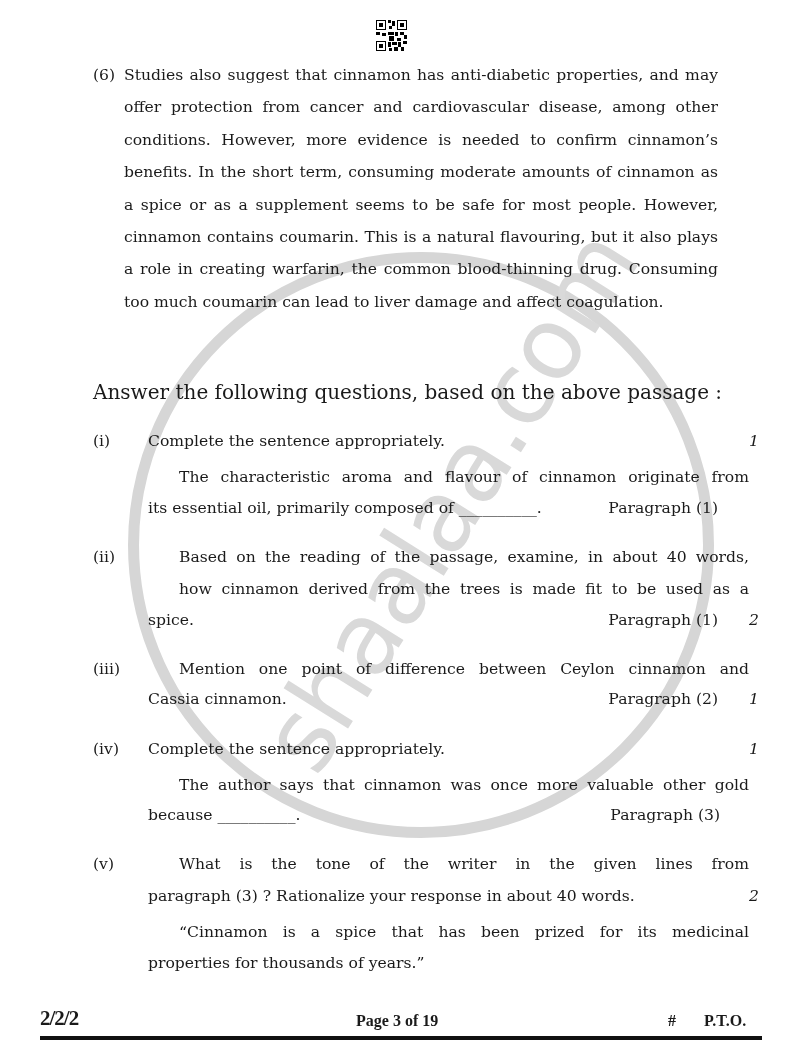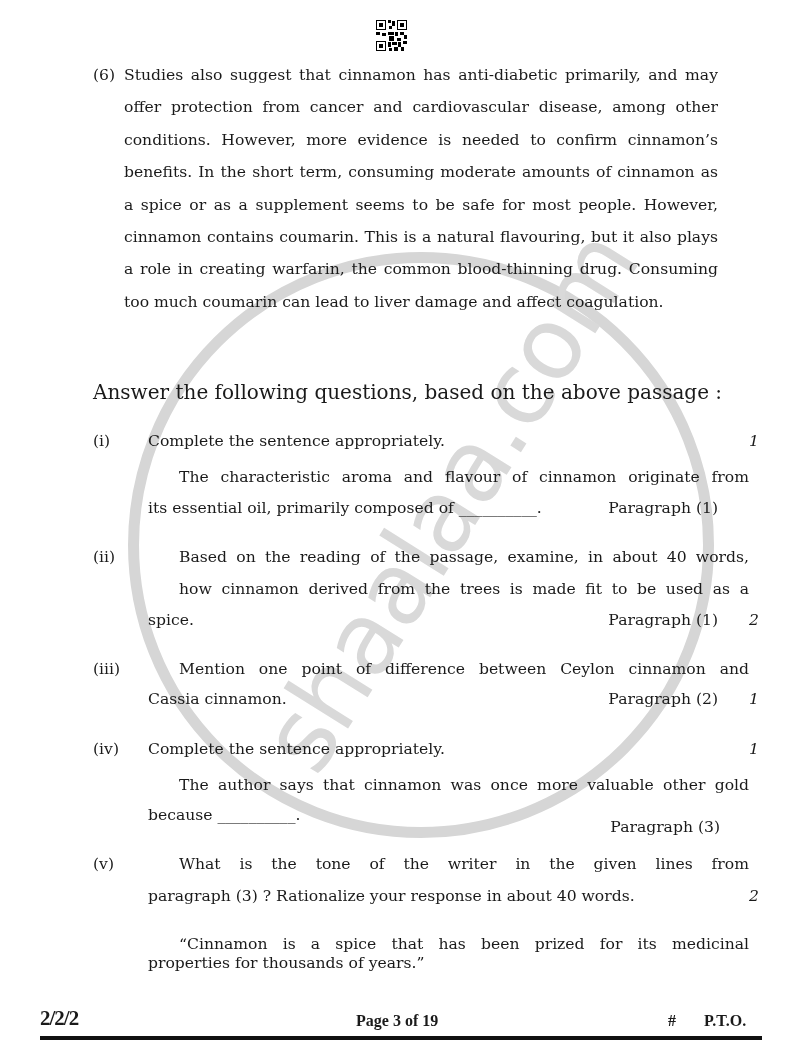--- a/index.html
+++ b/index.html
@@ -67,21 +67,21 @@
       <rect x="17" y="18" width="2" height="3"></rect>
       <rect x="9" y="19" width="2" height="2"></rect>
   </g>
 </svg>
 
 <div class="content">
 
   <div class="para" style="top:59px;">
     <span class="para-num">(6)</span>
     <div class="para-text">
-      <span>Studies also suggest that cinnamon has anti-diabetic primarily, and</span>
+      <span>Studies also suggest that cinnamon has anti-diabetic properties, and</span>
       <span>may offer protection from cancer and cardiovascular disease, among</span>
       <span>other conditions. However, more evidence is needed to confirm</span>
       <span>cinnamon’s benefits. In the short term, consuming moderate amounts</span>
       <span>of cinnamon as a spice or as a supplement seems to be safe for most</span>
       <span>people. However, cinnamon contains coumarin. This is a natural</span>
       <span>flavouring, but it also plays a role in creating warfarin, the common</span>
       <span>blood-thinning drug. Consuming too much coumarin can lead to liver</span>
       <span>damage and affect coagulation.</span>
     </div>
   </div>
@@ -113,29 +113,29 @@
     <span class="ref" style="top:30px;text-align:right;">Paragraph (2)</span>
     <span class="mark" style="top:30px;">1</span>
   </div>
 
   <div class="q" style="top:740px;">
     <span class="q-num">(iv)</span>
     <span class="q-line" style="top:0;">Complete the sentence appropriately.</span>
     <span class="mark" style="top:0;">1</span>
     <span class="q-line just" style="top:36px;">The author says that cinnamon was once more valuable other gold</span>
     <span class="q-line" style="top:66px;">because __________.</span>
-    <span class="ref" style="top:66px; right:43px;margin-top:12px;">Paragraph (3)</span>
+    <span class="ref" style="top:66px; right:43px;">Paragraph (3)</span>
   </div>
 
   <div class="q" style="top:855px;">
     <span class="q-num">(v)</span>
     <span class="q-line just" style="top:0;">What is the tone of the writer in the given lines from</span>
     <span class="q-line" style="top:32px;">paragraph (3) ? Rationalize your response in about 40 words.</span>
     <span class="mark" style="top:32px;">2</span>
-    <span class="q-line just" style="top:68px;margin-top:12px;">“Cinnamon is a spice that has been prized for its medicinal</span>
+    <span class="q-line just" style="top:68px;">“Cinnamon is a spice that has been prized for its medicinal</span>
     <span class="q-line" style="top:99px;">properties for thousands of years.”</span>
   </div>
 
 </div>
 
 <div class="footer">
   <span class="f-left">2/2/2</span>
   <span class="f-center">Page 3 of 19</span>
   <span class="f-hash">#</span>
   <span class="f-pto">P.T.O.</span>

